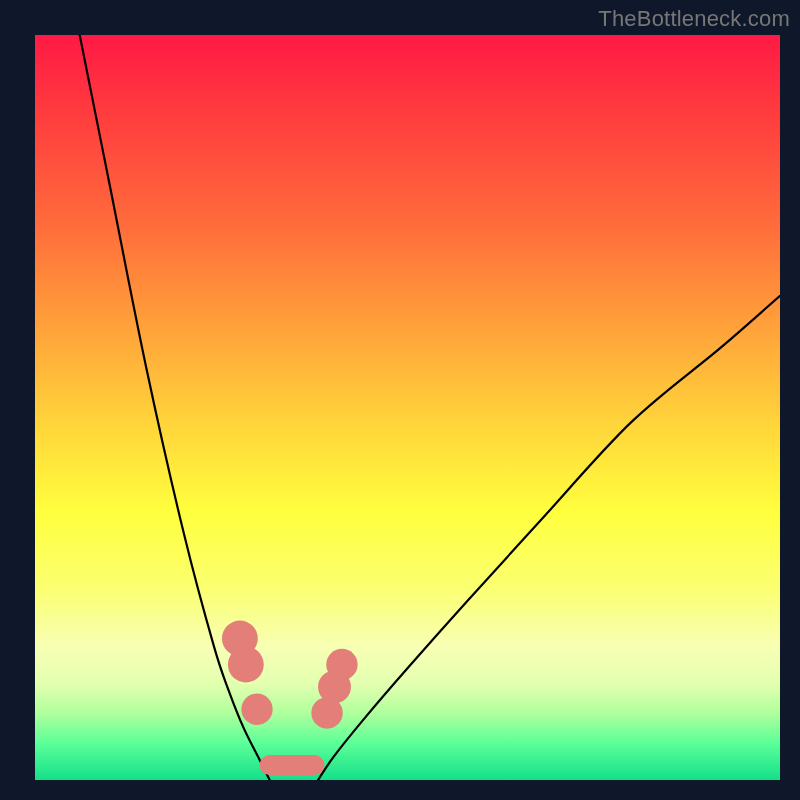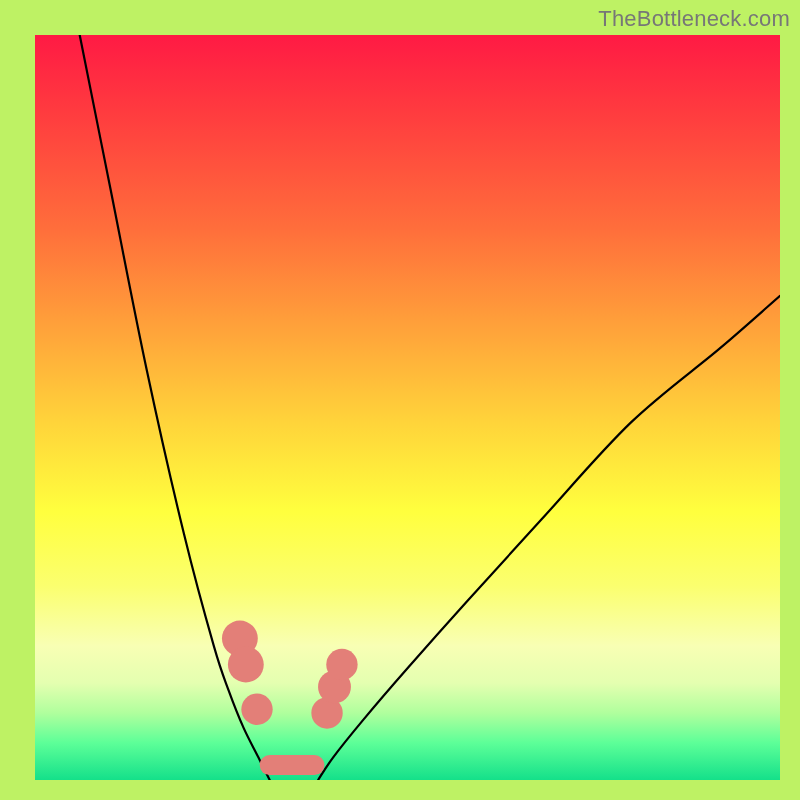--- a/index.html
+++ b/index.html
@@ -10,21 +10,21 @@
     background: #000;
     overflow: hidden;
     font-family: Arial, Helvetica, sans-serif;
   }
   .frame {
     position: absolute;
     left: 0;
     top: 0;
     width: 800px;
     height: 800px;
-    background: #bef264;
+    background: #0f172a;
   }
   .plot-area {
     position: absolute;
     left: 35px;
     top: 35px;
     width: 745px;
     height: 745px;
     background: linear-gradient(to bottom,
       #ff1a44 0%,
       #ff3a3f 10%,

